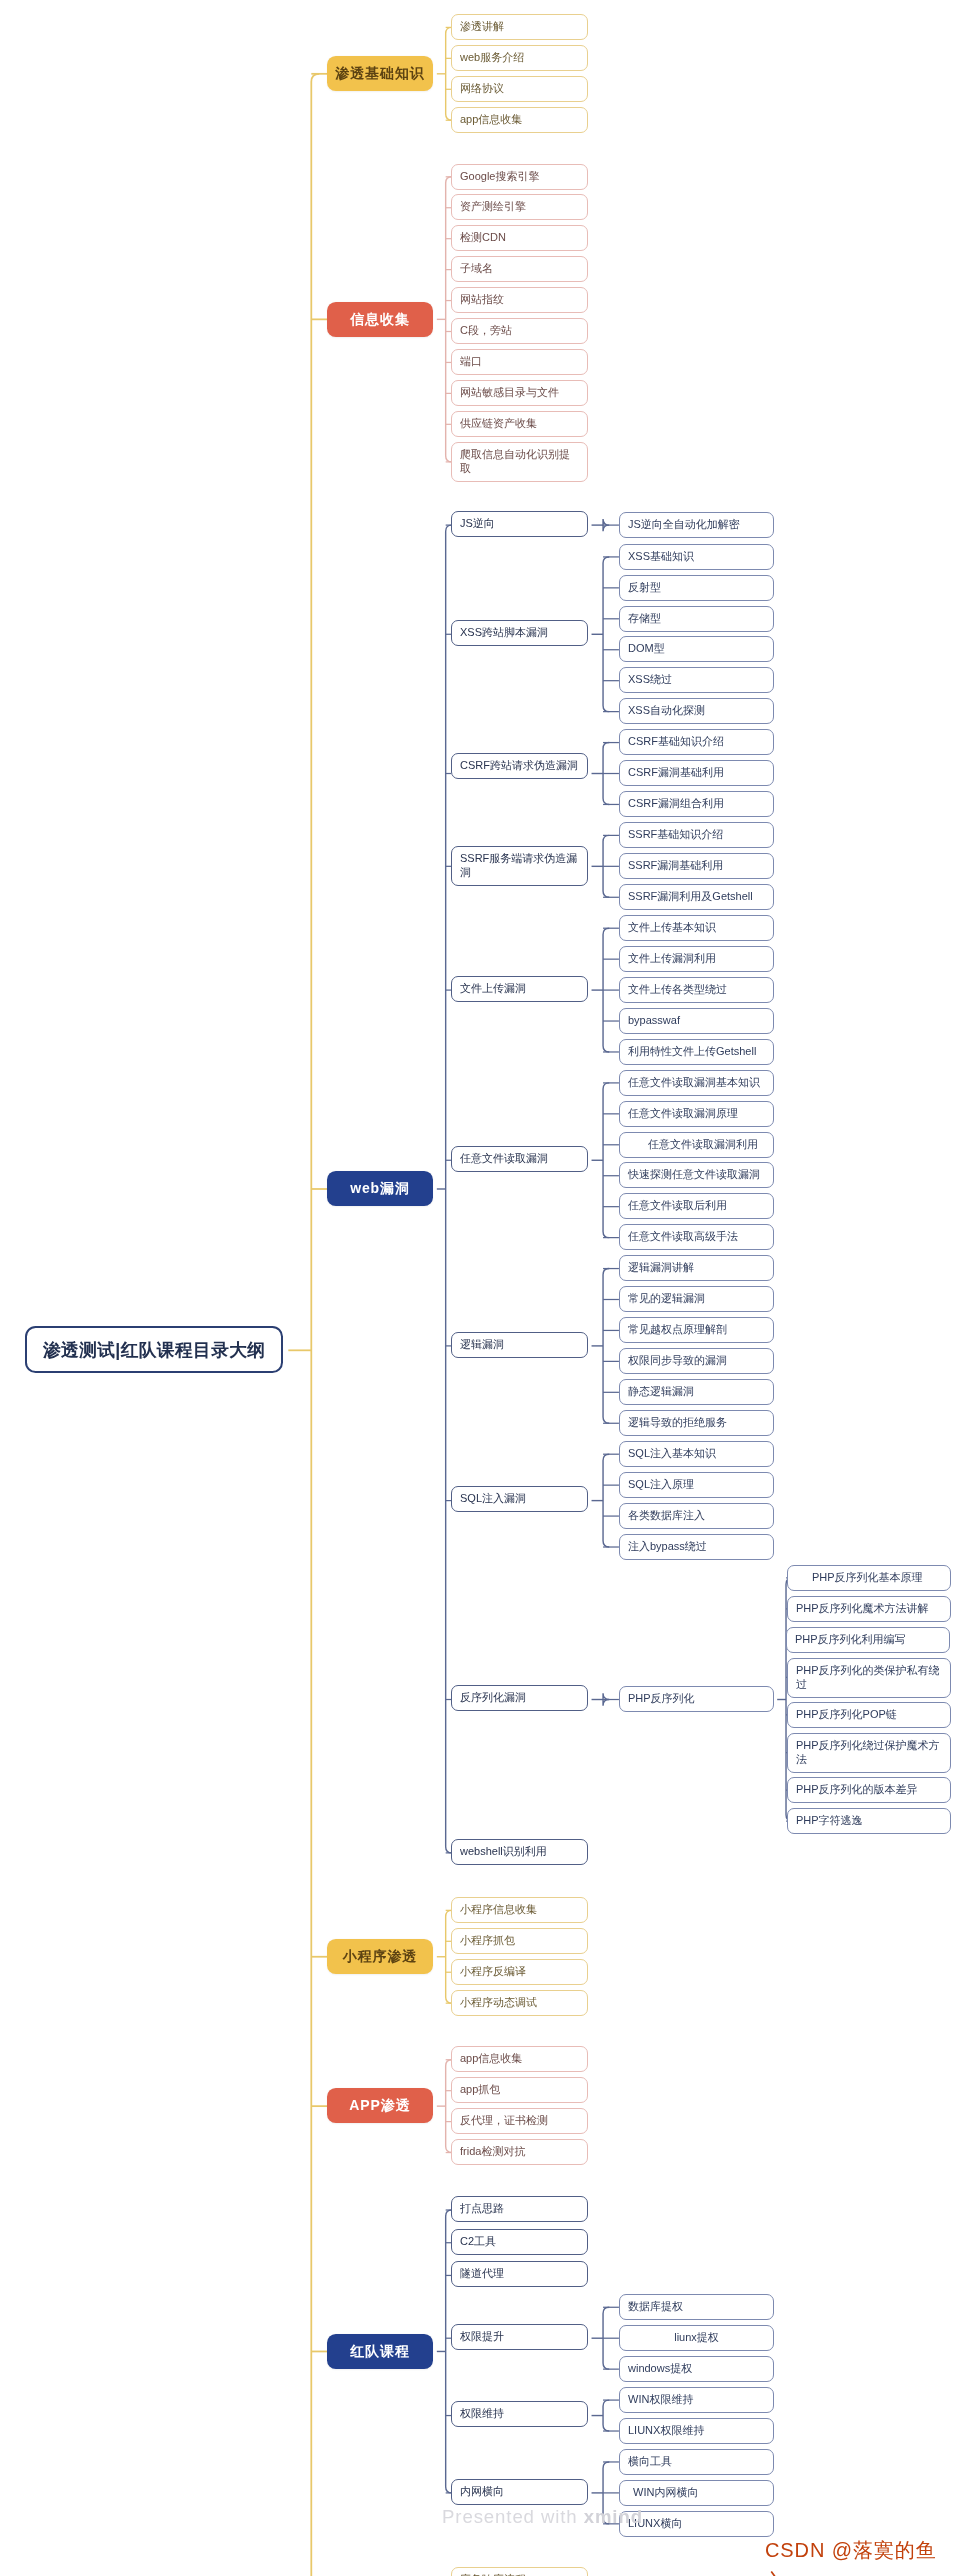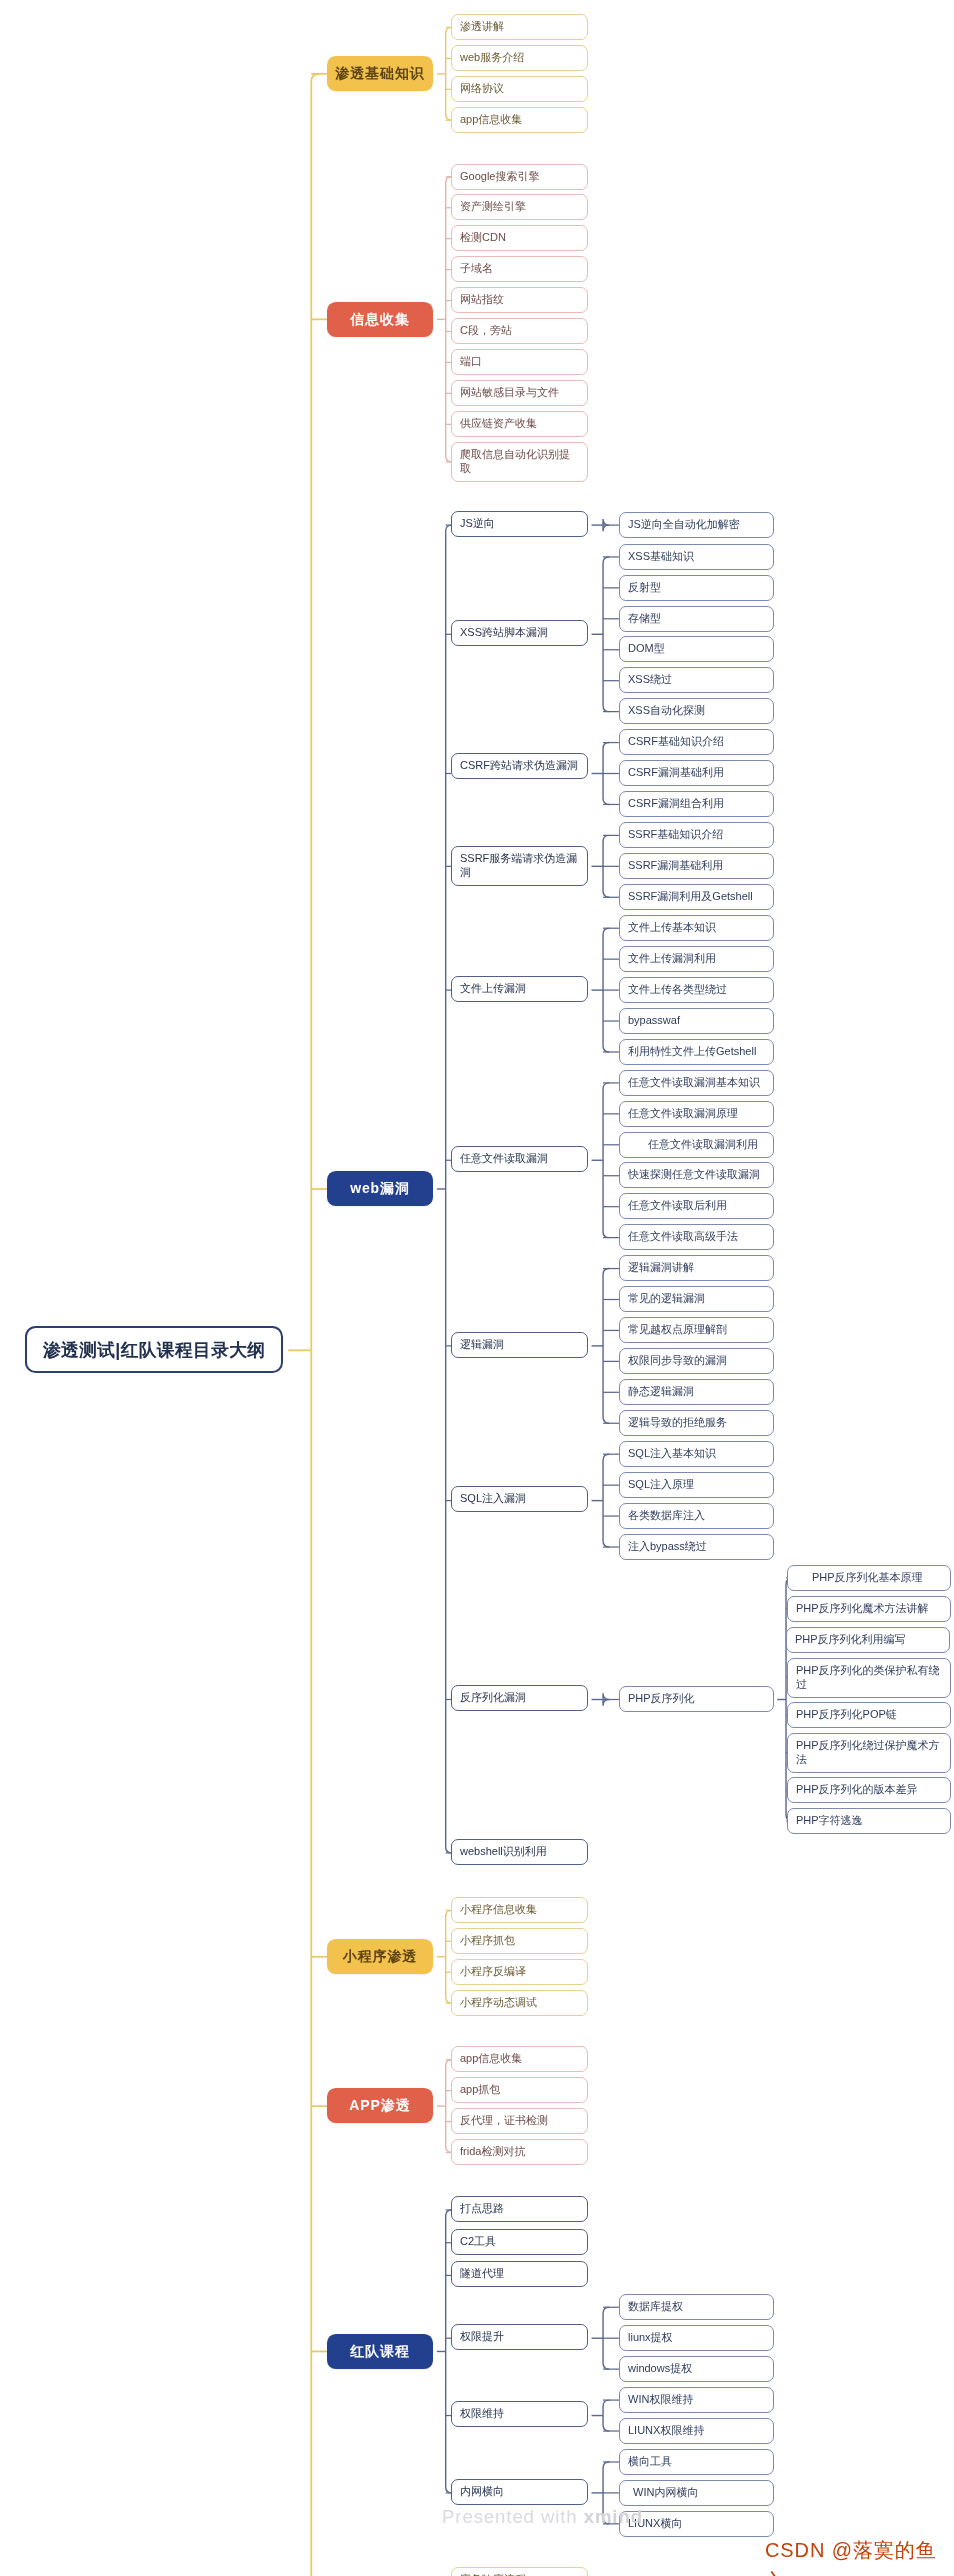--- a/index.html
+++ b/index.html
@@ -499,21 +499,21 @@
       </div>
       <div class="node box t-blue2" style="left: 451px; top: 2229px; width: 137px;">
         <span>C2工具</span>
       </div>
       <div class="node box t-blue2" style="left: 451px; top: 2261px; width: 137px;">
         <span>隧道代理</span>
       </div>
       <div class="node box t-blue" style="left: 619px; top: 2294px; width: 155px;">
         <span>数据库提权</span>
       </div>
-      <div class="node box t-blue" style="left: 619px; top: 2325px; width: 155px;">
+      <div class="node box t-blue" style="left: 619px; top: 2325px; width: 155px; justify-content: center;">
         <span>liunx提权</span>
       </div>
       <div class="node box t-blue" style="left: 619px; top: 2356px; width: 155px;">
         <span>windows提权</span>
       </div>
       <div class="node box t-blue2" style="left: 451px; top: 2324px; width: 137px;">
         <span>权限提升</span>
       </div>
       <div class="node box t-blue" style="left: 619px; top: 2387px; width: 155px;">
         <span>WIN权限维持</span>

